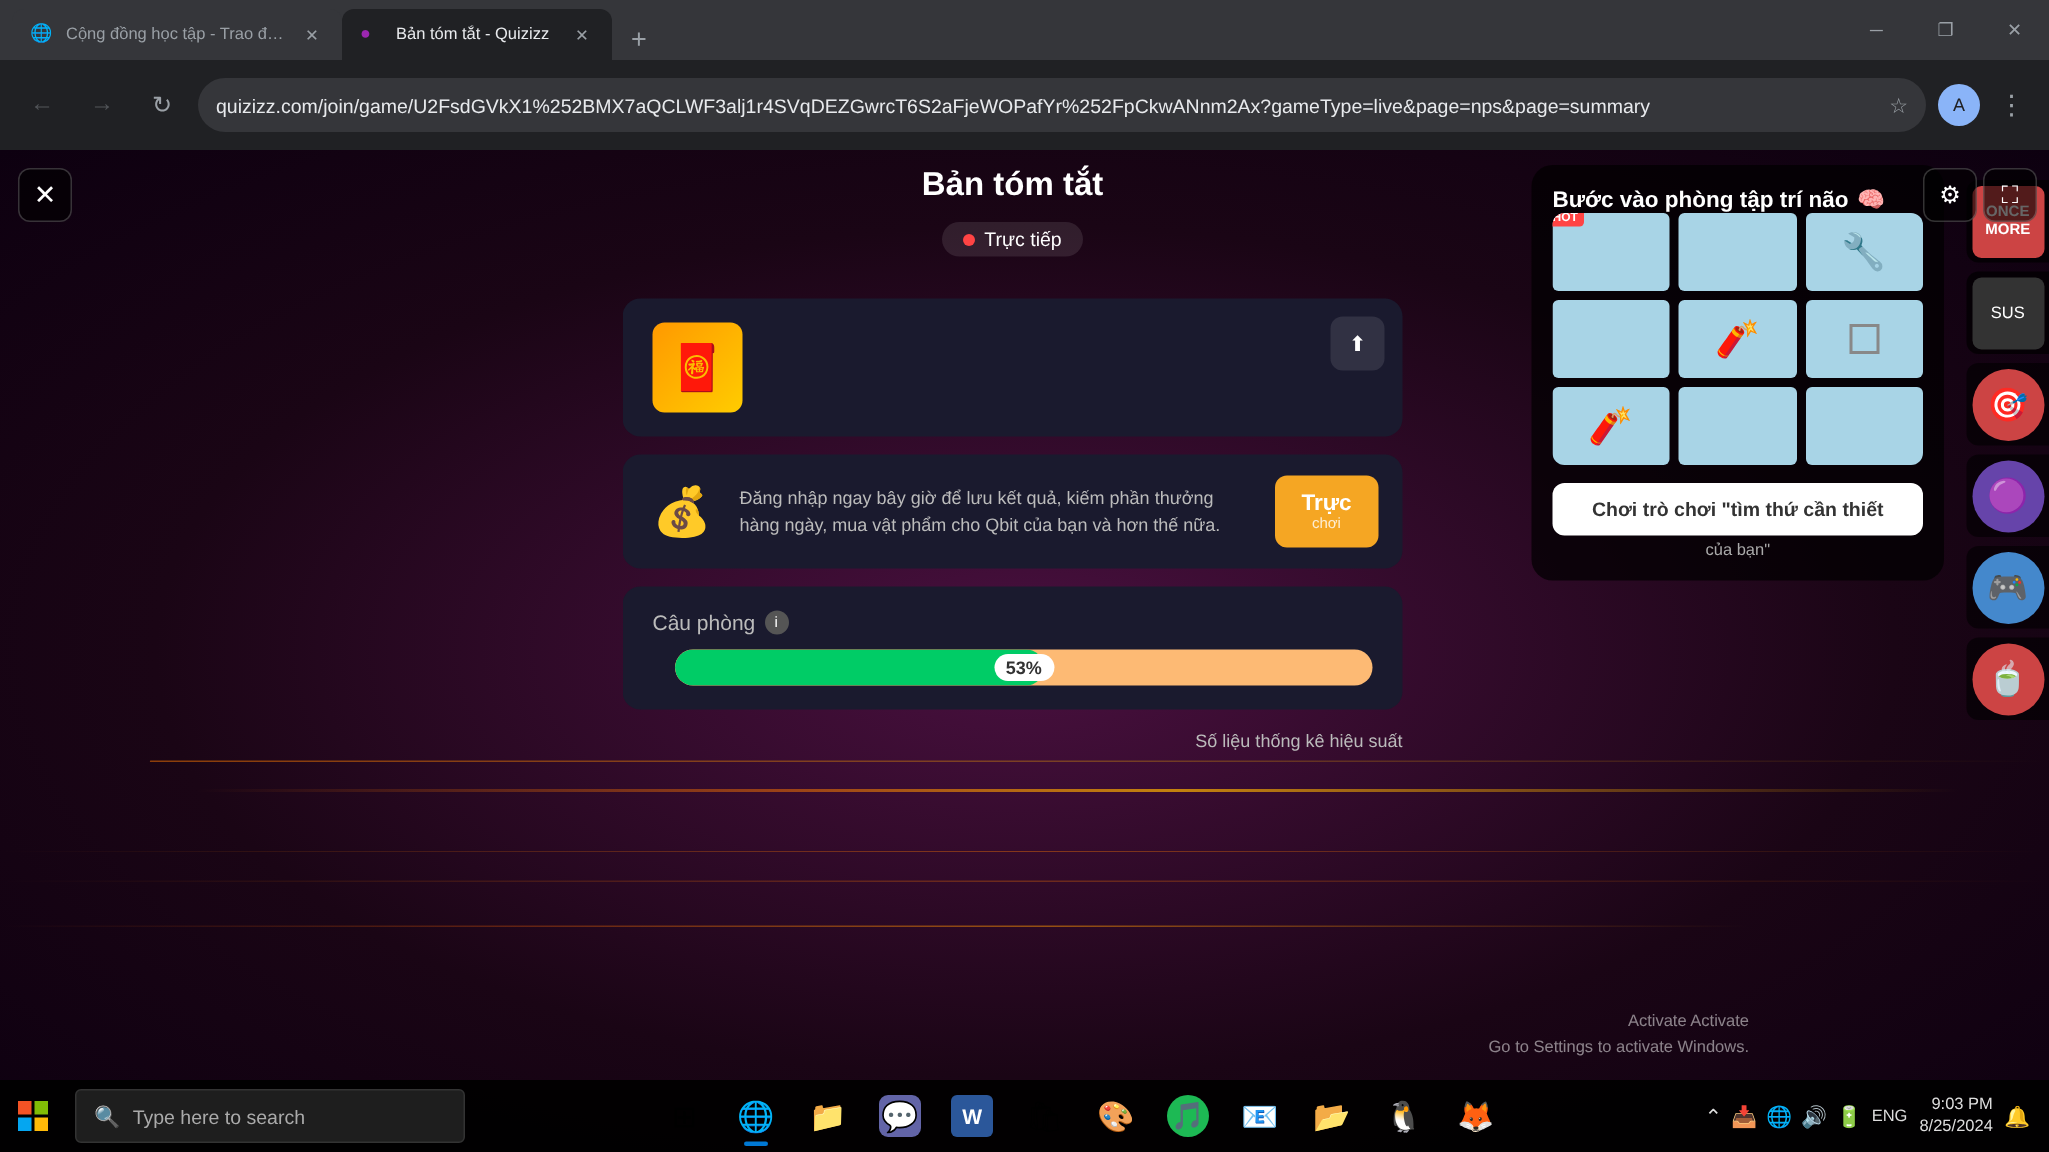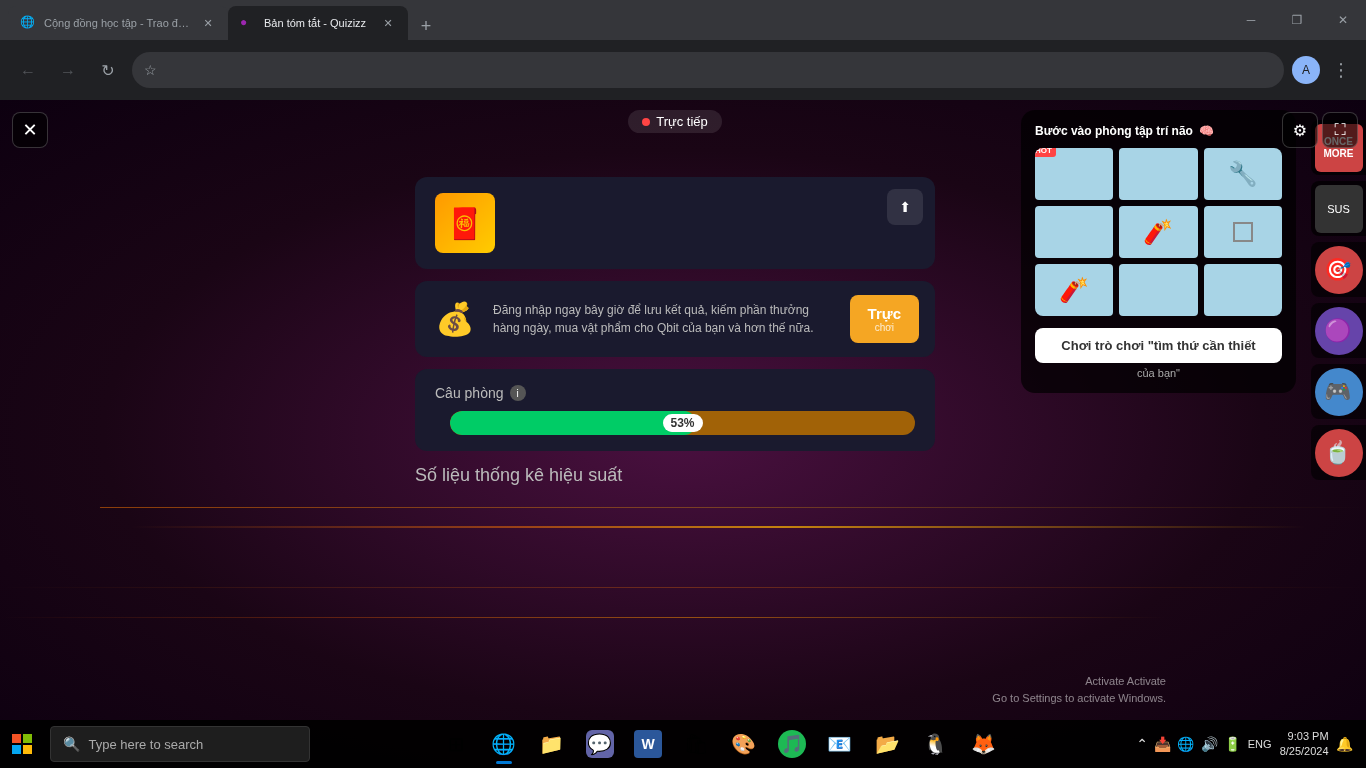--- a/index.html
+++ b/index.html
@@ -33,21 +33,21 @@
     .bg-overlay { position: absolute; inset: 0; background: radial-gradient(ellipse at center, #4a1040 0%, #1a0515 60%, #0d0010 100%); }
 
     
     .close-x-btn { position: absolute; top: 12px; left: 12px; width: 36px; height: 36px; background: rgba(0,0,0,0.6); border-radius: 8px; display: flex; align-items: center; justify-content: center; cursor: pointer; color: white; font-size: 18px; z-index: 10; border: 1px solid rgba(255,255,255,0.2); }
     .settings-btn { position: absolute; top: 12px; right: 48px; width: 36px; height: 36px; background: rgba(0,0,0,0.6); border-radius: 8px; display: flex; align-items: center; justify-content: center; cursor: pointer; color: white; font-size: 16px; z-index: 10; border: 1px solid rgba(255,255,255,0.2); }
     .fullscreen-btn { position: absolute; top: 12px; right: 8px; width: 36px; height: 36px; background: rgba(0,0,0,0.6); border-radius: 8px; display: flex; align-items: center; justify-content: center; cursor: pointer; color: white; font-size: 16px; z-index: 10; border: 1px solid rgba(255,255,255,0.2); }
 
     
     .main-card { position: absolute; left: 415px; top: 10px; width: 520px; bottom: 10px; background: transparent; }
     .card-title { text-align: center; color: white; font-size: 22px; font-weight: bold; margin-bottom: 12px; }
-    .live-badge { display: inline-flex; align-items: center; gap: 6px; background: rgba(255,255,255,0.1); border-radius: 20px; padding: 4px 14px; color: white; font-size: 13px; margin-bottom: 30px; }
+    .live-badge { display: inline-flex; align-items: center; gap: 6px; background: rgba(255,255,255,0.1); border-radius: 20px; padding: 4px 14px; color: white; font-size: 13px; margin-bottom: 14px; }
     .live-dot { width: 8px; height: 8px; background: #ff4444; border-radius: 50%; }
     .card-title-area { text-align: center; }
 
     
     .score-card { background: #1a1a2e; border-radius: 12px; padding: 16px 20px; margin-bottom: 12px; display: flex; align-items: center; gap: 16px; position: relative; }
     .avatar-container { width: 60px; height: 60px; flex-shrink: 0; }
     .avatar-img { width: 60px; height: 60px; border-radius: 8px; background: linear-gradient(135deg, #ff9900, #ffcc00); display: flex; align-items: center; justify-content: center; font-size: 30px; }
     .score-info { flex: 1; }
     .score-number { font-size: 28px; font-weight: bold; color: white; }
     .login-text { font-size: 13px; color: #aaa; margin-top: 4px; }
@@ -57,35 +57,35 @@
     .login-promo-card { background: #1a1a2e; border-radius: 12px; padding: 14px 16px; margin-bottom: 12px; display: flex; align-items: center; gap: 14px; }
     .promo-icon { width: 48px; height: 48px; flex-shrink: 0; font-size: 32px; display: flex; align-items: center; justify-content: center; }
     .promo-text { flex: 1; font-size: 12px; color: #bbb; line-height: 1.5; }
     .dang-btn { background: #f5a623; color: white; border: none; border-radius: 8px; padding: 10px 18px; cursor: pointer; font-size: 15px; font-weight: bold; flex-shrink: 0; display: flex; flex-direction: column; align-items: center; }
     .dang-btn .sub-label { font-size: 10px; font-weight: normal; opacity: 0.8; }
 
     
     .stats-card { background: #1a1a2e; border-radius: 12px; padding: 16px 20px; margin-bottom: 12px; }
     .stats-label { font-size: 14px; color: #bbb; margin-bottom: 10px; display: flex; align-items: center; gap: 6px; }
     .info-icon { width: 16px; height: 16px; background: #555; border-radius: 50%; display: inline-flex; align-items: center; justify-content: center; font-size: 10px; color: white; cursor: pointer; }
-    .progress-bar-container { background: #a16207; border-radius: 20px; height: 24px; position: relative; overflow: hidden; margin-left: 15px; }
+    .progress-bar-container { background: #fdba74; border-radius: 20px; height: 24px; position: relative; overflow: hidden; margin-left: 15px; }
     .progress-bar-fill { background: #00cc66; height: 100%; border-radius: 20px; display: flex; align-items: center; justify-content: flex-end; }
     .progress-label { position: absolute; right: 0; top: 0; bottom: 0; display: flex; align-items: center; justify-content: center; width: 100%; }
     .progress-badge { background: white; color: #333; font-size: 12px; font-weight: bold; padding: 2px 8px; border-radius: 10px; position: absolute; left: 50%; transform: translateX(-50%); }
 
     
     .diem-so-card { background: #1a1a2e; border-radius: 12px; padding: 16px 20px; display: flex; align-items: center; justify-content: space-between; }
     .diem-label { font-size: 14px; color: #bbb; margin-bottom: 4px; }
     .diem-value { font-size: 22px; font-weight: bold; color: white; }
     .diem-icon { width: 40px; height: 40px; background: #f5a623; border-radius: 50%; display: flex; align-items: center; justify-content: center; font-size: 18px; }
 
     
-    .footer-stats { text-align: left; color: #bbb; font-size: 18px; margin-top: 14px; }
+    .footer-stats { text-align: right; color: #bbb; font-size: 12px; margin-top: 14px; }
     .brain-card { background: rgba(0,0,0,0.7); border-radius: 14px; padding: 14px; margin-bottom: 10px; }
-    .brain-title { color: white; font-size: 12px; font-weight: bold; margin-bottom: 10px; display: flex; align-items: center; gap: 6px; }
+    .brain-title { color: white; font-size: 15px; font-weight: bold; display: flex; align-items: center; gap: 6px; }
     .brain-grid { display: grid; grid-template-columns: repeat(3, 1fr); gap: 6px; margin-bottom: 12px; border-radius: 8px; overflow: hidden; }
     .brain-cell { height: 52px; background: #a8d4e6; border-radius: 4px; display: flex; align-items: center; justify-content: center; font-size: 22px; position: relative; }
     .brain-cell.has-item { background: #a8d4e6; }
     .hot-badge { position: absolute; top: -4px; left: -4px; background: #ff4444; color: white; font-size: 8px; font-weight: bold; padding: 2px 4px; border-radius: 3px; z-index: 2; }
     .play-game-btn { width: 100%; background: white; color: #333; border: none; border-radius: 8px; padding: 10px; font-size: 13px; font-weight: bold; cursor: pointer; }
     .side-game-btn { width: 55px; height: 55px; background: rgba(0,0,0,0.6); border-radius: 8px 0 0 8px; display: flex; align-items: center; justify-content: center; cursor: pointer; overflow: hidden; }
 
     
     .taskbar { width: 1366px; height: 48px; background: #000000e8; display: flex; align-items: center; position: absolute; bottom: 0; left: 0; }
     .taskbar-start { width: 44px; height: 48px; display: flex; align-items: center; justify-content: center; cursor: pointer; }
@@ -128,20 +128,21 @@
       <button>❐</button>
       <button class="close-btn">✕</button>
     </div>
   </div>
 
   <div class="chrome-nav">
     <button class="chrome-nav-btn disabled">←</button>
     <button class="chrome-nav-btn disabled">→</button>
     <button class="chrome-nav-btn">↻</button>
     <div class="address-bar">
+      <span class="url-text">quizizz.com/join/game/U2FsdGVkX1%252BMX7aQCLWF3alj1r4SVqDEZGwrcT6S2aFjeWOPafYr%252FpCkwANnm2Ax?gameType=live&amp;page=nps&amp;page=summary</span>
       <span class="star-icon">☆</span>
     </div>
     <div class="profile-avatar">A</div>
     <span class="chrome-menu-btn">⋮</span>
   </div>
 </div>
 
 <div class="main-content">
 
   <div class="bg-overlay"></div>
@@ -155,20 +156,21 @@
   </div>
 
   <div class="close-x-btn">✕</div>
 
   <div class="settings-btn">⚙</div>
 
   <div class="fullscreen-btn">⛶</div>
 
   <div class="main-card">
     <div class="card-title-area">
+      <div class="card-title">Bản tóm tắt</div>
       <div style="display:flex;justify-content:center;margin-bottom:14px;">
         <div class="live-badge">
           <span class="live-dot"></span>
           <span>Trực tiếp</span>
         </div>
       </div>
     </div>
 
     <div class="score-card">
       <div class="avatar-container">

